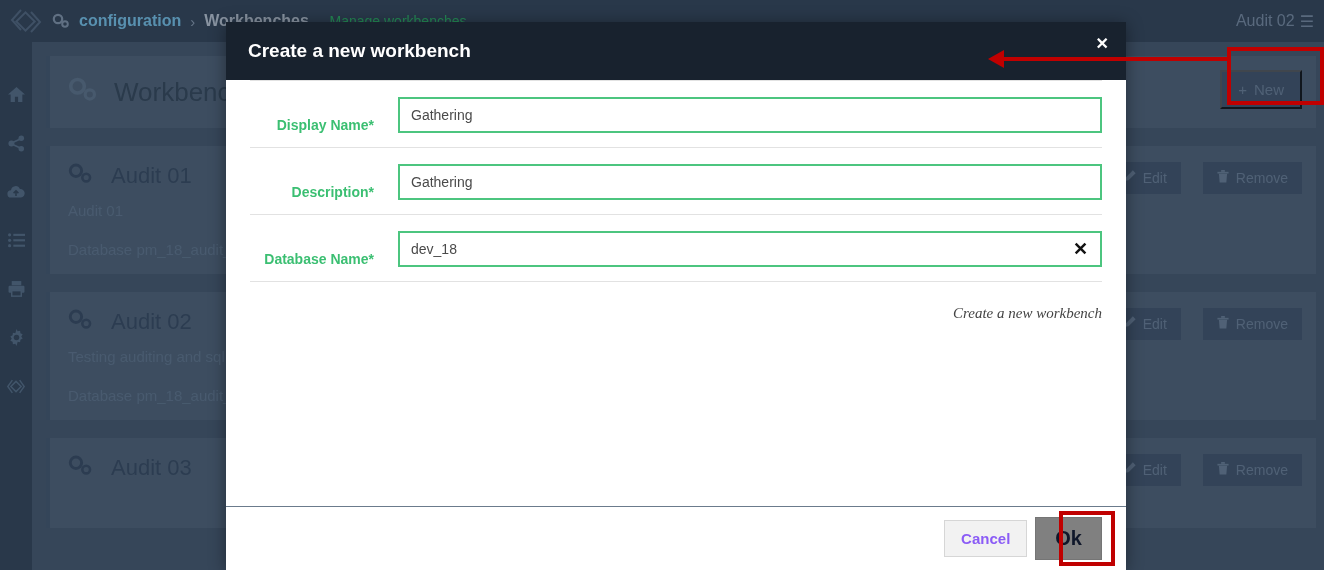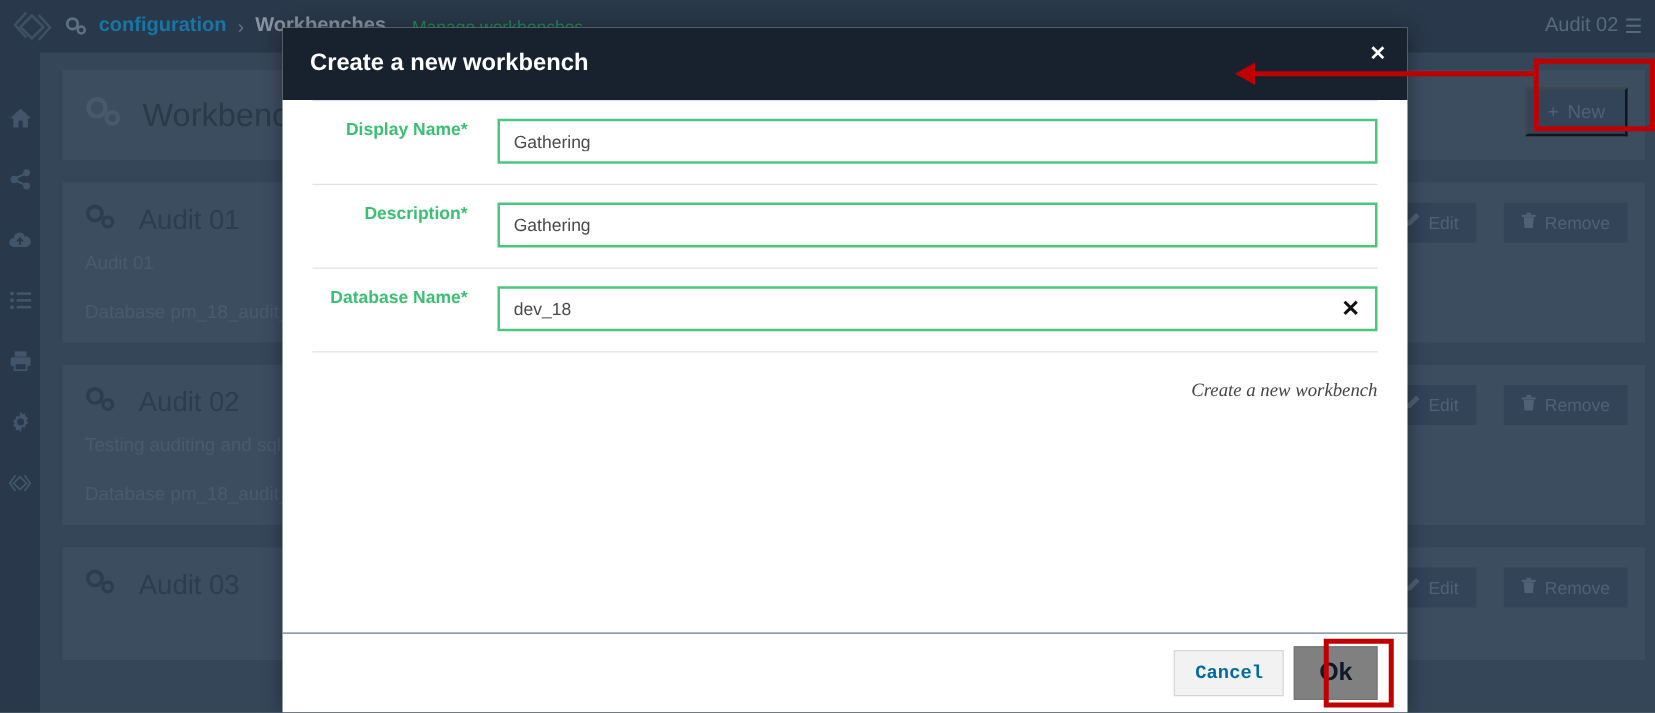--- a/index.html
+++ b/index.html
@@ -18,21 +18,21 @@
   .topbar {
     position: absolute; top: 0; left: 0; right: 0; height: 42px;
     background: #2b3b4e; display: flex; align-items: center;
   }
   .logo-mark {
     width: 52px; height: 42px; display: flex; align-items: center; justify-content: center;
     color: #51657c;
   }
   .crumbs { display: flex; align-items: center; gap: 9px; color: #8a9bb0; font-size: 16px; }
   .crumbs .gear-ic { color: #8a9bb0; display: flex; align-items: center; }
-  .crumb-link { color: #0ea5e9; font-weight: bold; font-size: 16px; }
+  .crumb-link { color: #7dd3fc; font-weight: bold; font-size: 16px; }
   .crumb-sep { color: #93a4b8; font-size: 15px; }
   .crumb-cur { color: #cfd8e3; font-weight: bold; font-size: 16px; }
   .crumb-sub { color: #22c55e; font-size: 14px; }
   .topbar-right {
     margin-left: auto; margin-right: 10px; color: #7e90a6; font-size: 16px;
     display: flex; align-items: center; gap: 5px;
   }
 
   .sidebar {
     position: absolute; top: 42px; left: 0; width: 32px; bottom: 0;
@@ -90,21 +90,21 @@
   .modal-title { color: #ffffff; font-size: 19px; font-weight: bold; }
   .modal-x {
     position: absolute; right: 17px; top: 14px;
     color: #ffffff; font-size: 16px; font-weight: bold; line-height: 1;
     background: none; border: none; cursor: pointer;
   }
 
   .modal-body { flex: 1; padding: 0 24px; overflow: hidden; }
 
   .frow {
-    display: flex; align-items: flex-start;
+    display: flex; align-items: flex-end;
     border-top: 1px solid #e2e2e2; padding: 14px 0; min-height: 67px;
   }
   .frow:first-child { border-top: 1px solid #e2e2e2; }
   .flabel {
     width: 148px; text-align: right; padding-right: 24px;
     color: #3bbf72; font-size: 14px; font-weight: bold; flex-shrink: 0;
   }
   .flabel .ast { color: #3bbf72; }
   .fwrap { flex: 1; position: relative; }
   .fin {
@@ -126,23 +126,23 @@
     font-style: italic; color: #444; font-size: 15px;
     font-family: "Liberation Serif", serif;
   }
 
   .modal-foot {
     border-top: 1px solid #6b7b8c; height: 64px;
     display: flex; align-items: center; justify-content: flex-end;
     gap: 8px; padding: 0 24px 0 0;
   }
   .btn-cancel {
-    background: #f2f2f2; border: 1px solid #d6d6d6; color: #0369a1;
+    background: #f2f2f2; border: 1px solid #d6d6d6; color: #8b5cf6;
     font-size: 15px; font-weight: bold; padding: 9px 16px; cursor: pointer;
-    font-family: Liberation Mono, monospace;
+    font-family: Liberation Sans, sans-serif;
   }
   .btn-ok {
     background: #808080; border: 1px solid #757575; color: #0f172a;
     font-size: 20px; font-weight: bold; padding: 9px 19px; cursor: pointer;
     font-family: "Liberation Sans", sans-serif;
   }
 
   
   .anno { position: absolute; border: 4px solid #c00000; pointer-events: none; }
   .anno-new { left: 1227px; top: 47px; width: 97px; height: 58px; }

